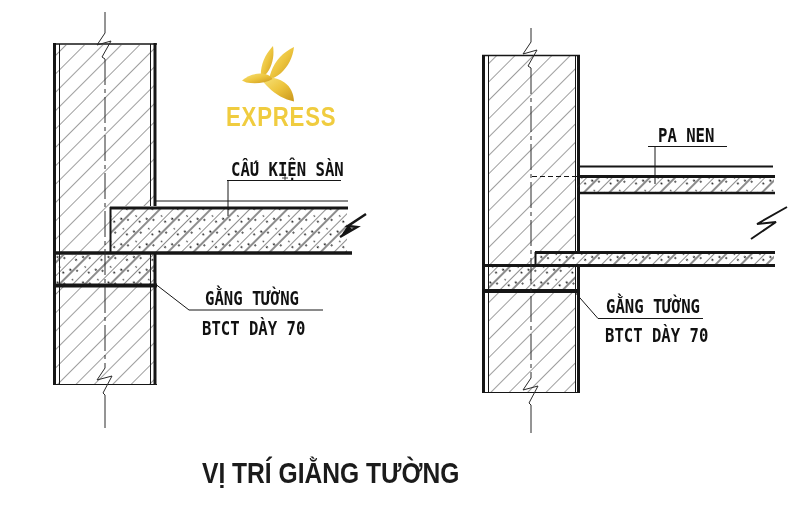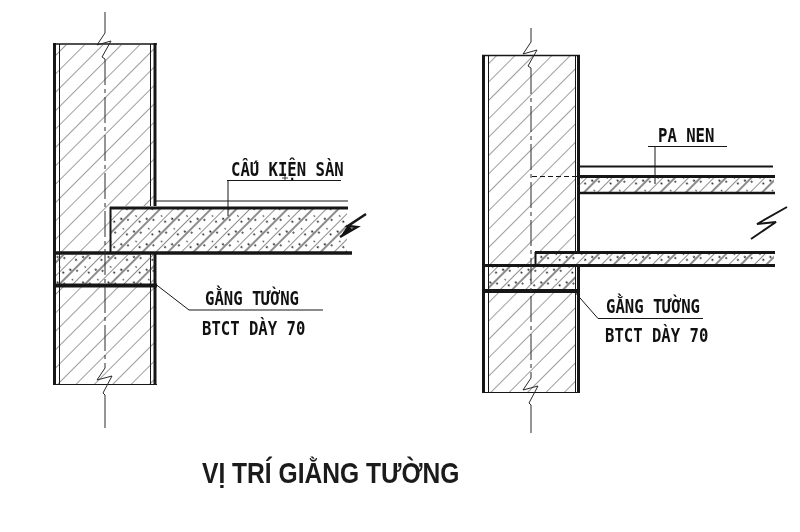--- a/index.html
+++ b/index.html
@@ -181,20 +181,29 @@
 
     <g>
 
       <line class="s w1" x1="648" y1="146.5" x2="727" y2="146.5"></line>
       <line class="s w1" x1="655" y1="147" x2="655" y2="184"></line>
 
       <polyline class="s w1" points="573,290 598,318.5 703,318.5"></polyline>
     </g>
   </svg>
 
+  <div id="express-logo">
+    <svg id="express-bird" width="58" height="60" viewBox="0 0 58 60">
+      <path fill="url(#goldGrad)" d="M54,3 C52.8,13 48.5,22.5 40.5,29.5 C37,32.5 33,34.5 29,35.5 C31,24.5 37,14 46.5,7.5 C49,5.7 51.5,4.2 54,3 Z"></path>
+      <path fill="url(#goldGrad)" d="M33,2 C34.2,10 33.2,18.5 29,26 C27,29.5 24.2,32.4 21,34.5 C20,24.5 23.2,13.8 29.5,6.2 C30.6,4.7 31.8,3.3 33,2 Z"></path>
+      <path fill="url(#goldGrad)" d="M21,34.5 C29,32.2 37.5,33.5 44.5,38.5 C50.5,42.8 53.6,49 54,57.5 C44.6,55.6 35.6,50.6 28.8,43.8 C25.6,40.8 23,37.7 21,34.5 Z"></path>
+      <path fill="url(#goldGrad)" d="M2,36.5 C8.5,30.8 17.5,28.3 26,30.3 C28.8,31 31.2,32.6 32.6,35 C25,39.3 14.7,39.9 6.3,38.4 C4.8,37.9 3.4,37.2 2,36.5 Z"></path>
+    </svg>
+    <div id="express-text">EXPRESS</div>
+  </div>
 
   <div class="cad-label" style="left:231px;top:159px;">CẤU KIỆN SÀN</div>
 
   <div class="cad-label" style="left:205px;top:288px;">GẰNG TƯỜNG</div>
 
   <div class="cad-label" style="left:202px;top:318px;">BTCT DÀY 70</div>
 
   <div class="cad-label" style="left:658px;top:125px;">PA NEN</div>
 
   <div class="cad-label" style="left:606px;top:296px;">GẰNG TƯỜNG</div>

